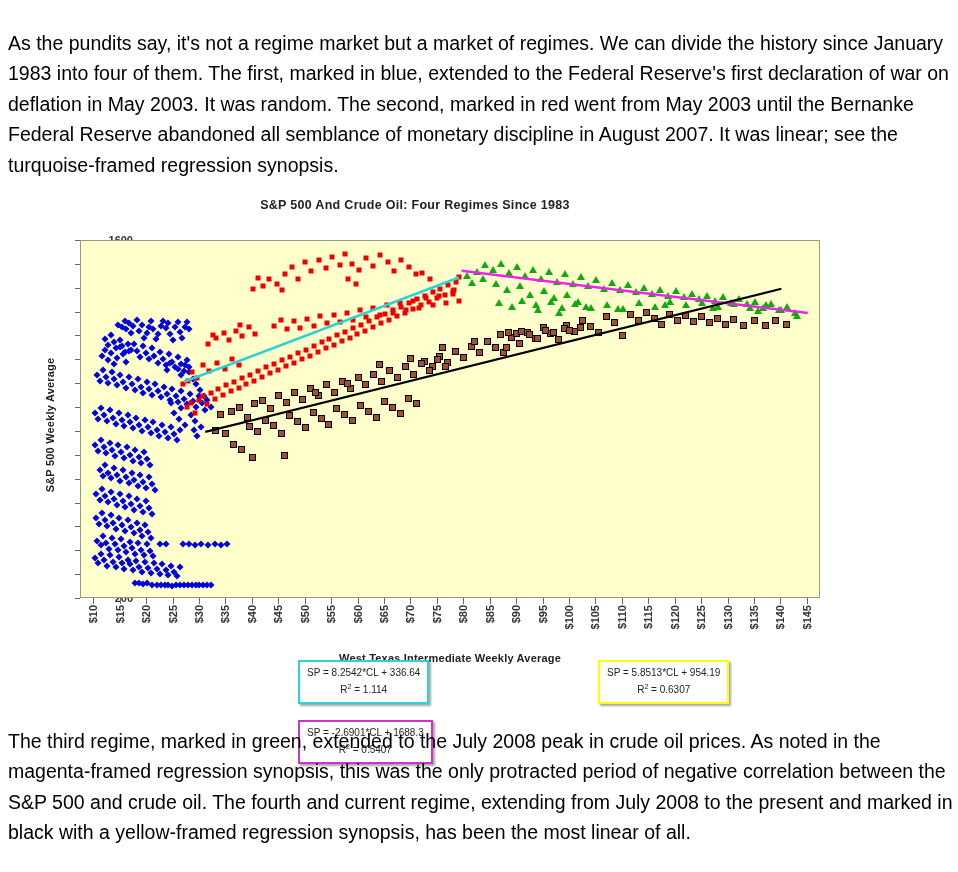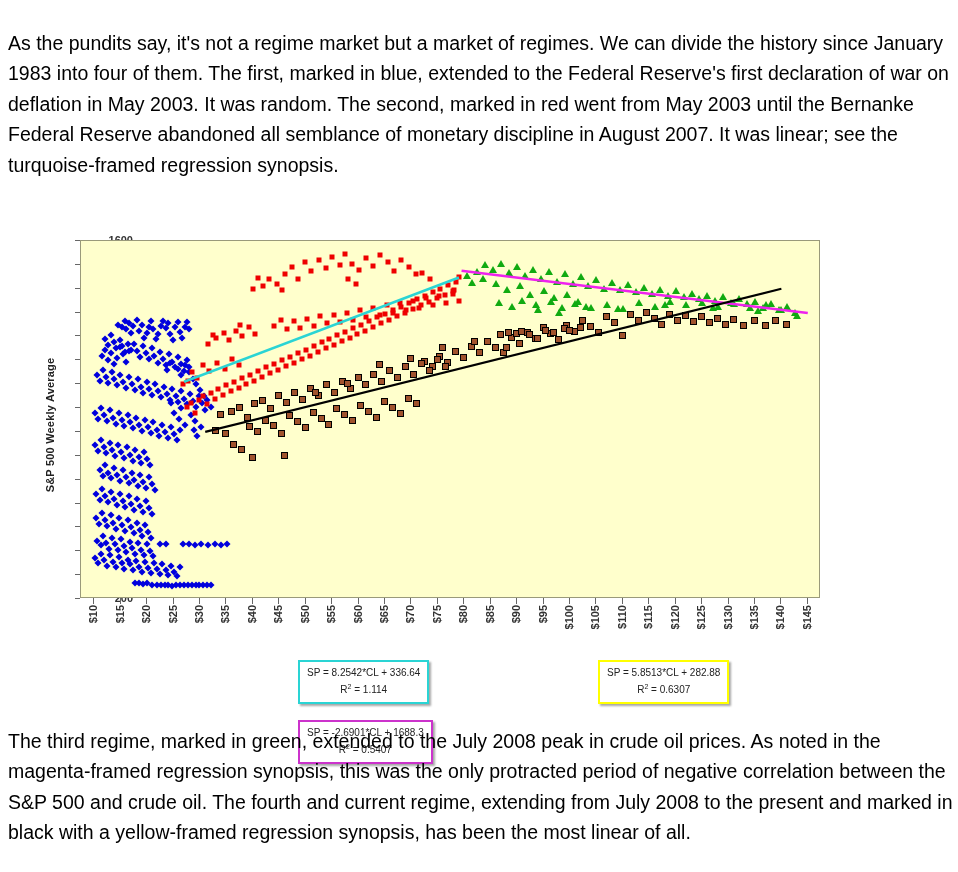--- a/index.html
+++ b/index.html
@@ -90,22 +90,24 @@
 </style>
 </head>
 <body>
 
 <div class="page">
 
   <p class="para" id="top-text">As the pundits say, it's not a regime market but a market of regimes. We can divide the history since January 1983 into four of them. The first, marked in blue, extended to the Federal Reserve's first declaration of war on deflation in May 2003. It was random. The second, marked in red went from May 2003 until the Bernanke Federal Reserve abandoned all semblance of monetary discipline in August 2007. It was linear; see the turquoise-framed regression synopsis.</p>
 
   <div id="chart">
 
+    <div id="chart-title">S&amp;P 500 And Crude Oil: Four Regimes Since 1983</div>
 
     <div id="ylabel">S&amp;P 500 Weekly Average</div>
+    <div id="xlabel">West Texas Intermediate Weekly Average</div>
 
     <div id="axes-layer">
         <div class="ytick" style="top: 408px;">200</div>
         <div class="ytickmark" style="top: 408px;"></div>
         <div class="ytick" style="top: 384.133px;">200</div>
         <div class="ytickmark" style="top: 384.133px;"></div>
         <div class="ytick" style="top: 360.267px;">300</div>
         <div class="ytickmark" style="top: 360.267px;"></div>
         <div class="ytick" style="top: 336.4px;">400</div>
         <div class="ytickmark" style="top: 336.4px;"></div>
@@ -875,21 +877,21 @@
       <span class="eq">SP = 8.2542*CL + 336.64</span>
       <span class="r2"><span>R</span><sup>2</sup><span> = 1.114</span></span>
     </div>
 
     <div class="rbox" id="box-magenta">
       <span class="eq">SP = -2.6901*CL + 1688.3</span>
       <span class="r2"><span>R</span><sup>2</sup><span> = 0.5407</span></span>
     </div>
 
     <div class="rbox" id="box-yellow">
-      <span class="eq">SP = 5.8513*CL + 282.88</span>
+      <span class="eq">SP = 5.8513*CL + 954.19</span>
       <span class="r2"><span>R</span><sup>2</sup><span> = 0.6307</span></span>
     </div>
 
   </div>
 
   <p class="para" id="bottom-text">The third regime, marked in green, extended to the July 2008 peak in crude oil prices. As noted in the magenta-framed regression synopsis, this was the only protracted period of negative correlation between the S&amp;P 500 and crude oil. The fourth and current regime, extending from July 2008 to the present and marked in black with a yellow-framed regression synopsis, has been the most linear of all.</p>
 
 </div>
 
 </body></html>

